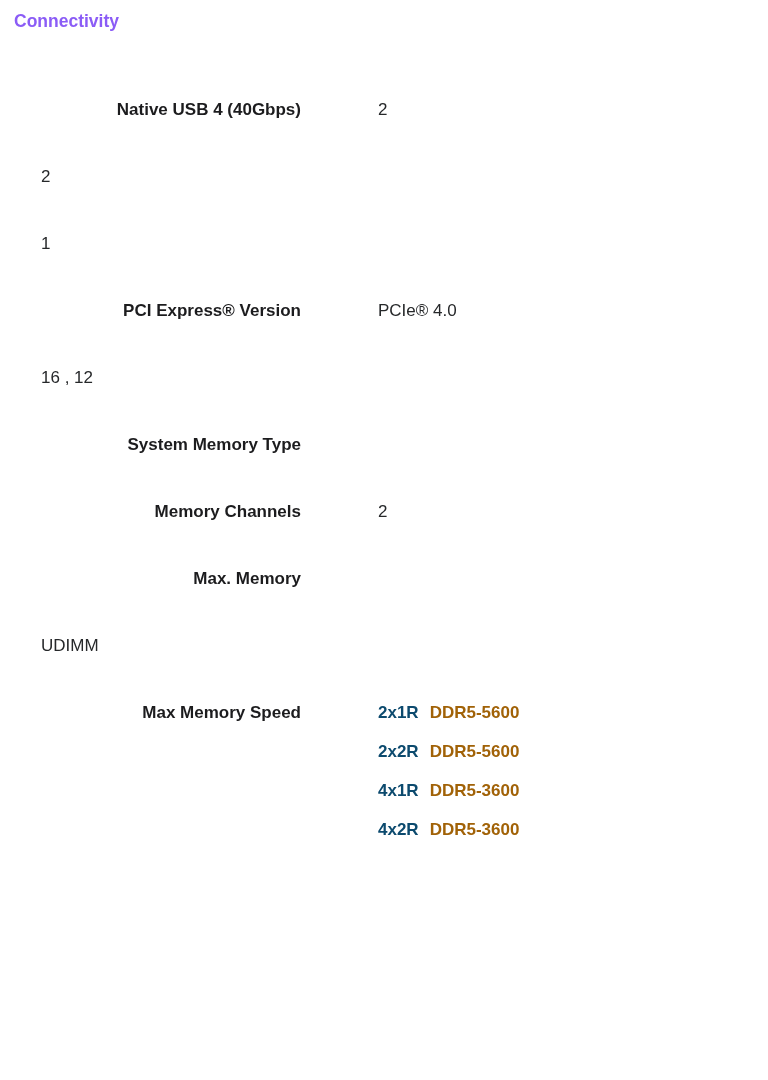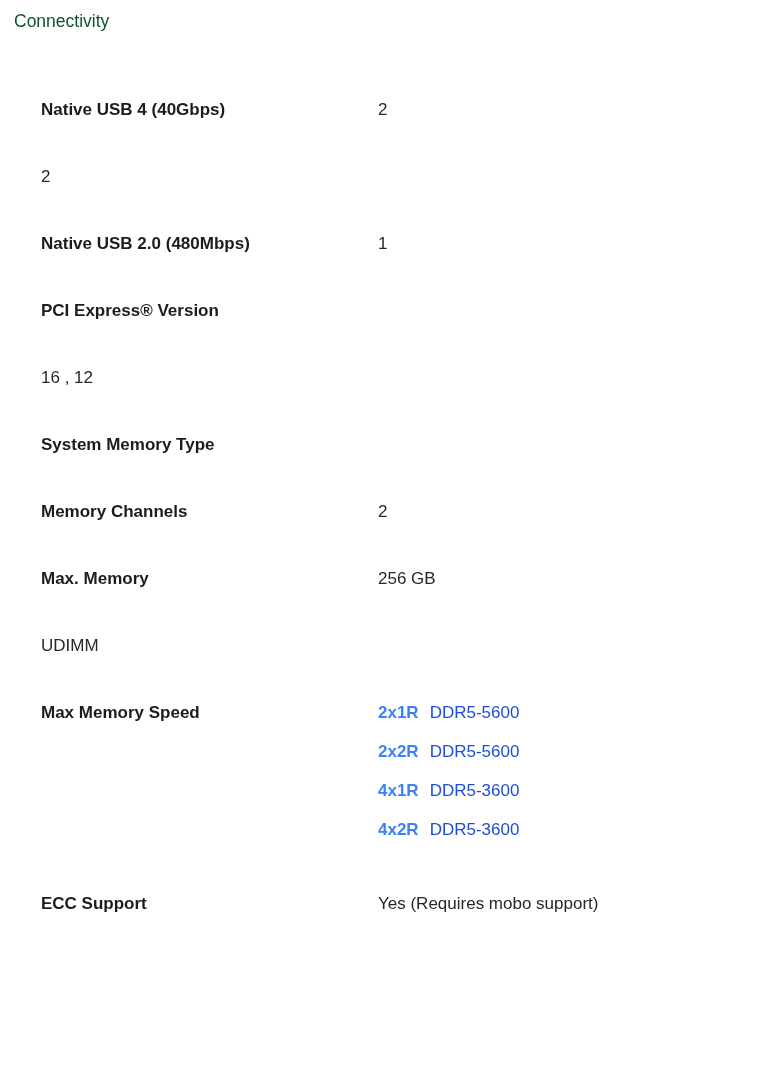--- a/index.html
+++ b/index.html
@@ -9,104 +9,104 @@
     background: #ffffff;
     overflow: hidden;
     font-family: "Liberation Sans", "DejaVu Sans", sans-serif;
   }
   .section {
     padding: 5px 20px 0 14px;
   }
   .section-title {
     font-size: 17.5px;
     line-height: 33px;
-    font-weight: 400;
-    color: #14532d;
+    font-weight: 700;
+    color: #8b5cf6;
     margin: 0 0 56px 0;
   }
   .rows {
     margin-left: 27px;
   }
   .spec-row {
     display: flex;
     align-items: flex-start;
     margin-bottom: 35px;
     font-size: 17px;
     line-height: 32px;
   }
   .spec-label {
     flex: 0 0 337px;
     width: 337px;
     padding-right: 77px;
     font-weight: 700;
     color: #1c1c1e;
+    text-align: right;
   }
   .spec-value {
     flex: 1 1 auto;
     font-weight: 400;
     color: #26282a;
   }
   .speed-line {
     display: flex;
     align-items: flex-start;
     margin-bottom: 7px;
   }
   .speed-config {
     font-weight: 700;
-    color: #3b82f6;
+    color: #0c4a6e;
     margin-right: 11px;
   }
   .speed-value {
-    font-weight: 400;
-    color: #1d4ed8;
+    font-weight: 700;
+    color: #a16207;
   }
 </style>
 </head>
 <body>
 
 <div class="section">
   <h2 class="section-title">Connectivity</h2>
 
   <div class="rows">
 
     <div class="spec-row">
       <div class="spec-label">Native USB 4 (40Gbps)</div>
       <div class="spec-value">2</div>
     </div>
 
     <div class="spec-row">
       <div class="spec-value">2</div>
     </div>
 
     <div class="spec-row">
-      <div class="spec-label">Native USB 2.0 (480Mbps)</div>
       <div class="spec-value">1</div>
     </div>
 
     <div class="spec-row">
       <div class="spec-label">PCI Express® Version</div>
+      <div class="spec-value">PCIe® 4.0</div>
     </div>
 
     <div class="spec-row">
       <div class="spec-value">16 , 12</div>
     </div>
 
 
     <div class="spec-row">
       <div class="spec-label">System Memory Type</div>
     </div>
 
     <div class="spec-row">
       <div class="spec-label">Memory Channels</div>
       <div class="spec-value">2</div>
     </div>
 
     <div class="spec-row">
       <div class="spec-label">Max. Memory</div>
-      <div class="spec-value">256 GB</div>
     </div>
 
     <div class="spec-row">
       <div class="spec-value">UDIMM</div>
     </div>
 
     <div class="spec-row">
       <div class="spec-label">Max Memory Speed</div>
       <div class="spec-value">
         <div class="speed-line">
@@ -121,19 +121,15 @@
           <span class="speed-config">4x1R</span>
           <span class="speed-value">DDR5-3600</span>
         </div>
         <div class="speed-line">
           <span class="speed-config">4x2R</span>
           <span class="speed-value">DDR5-3600</span>
         </div>
       </div>
     </div>
 
-    <div class="spec-row">
-      <div class="spec-label">ECC Support</div>
-      <div class="spec-value">Yes (Requires mobo support)</div>
-    </div>
 
   </div>
 </div>
 
 </body></html>

